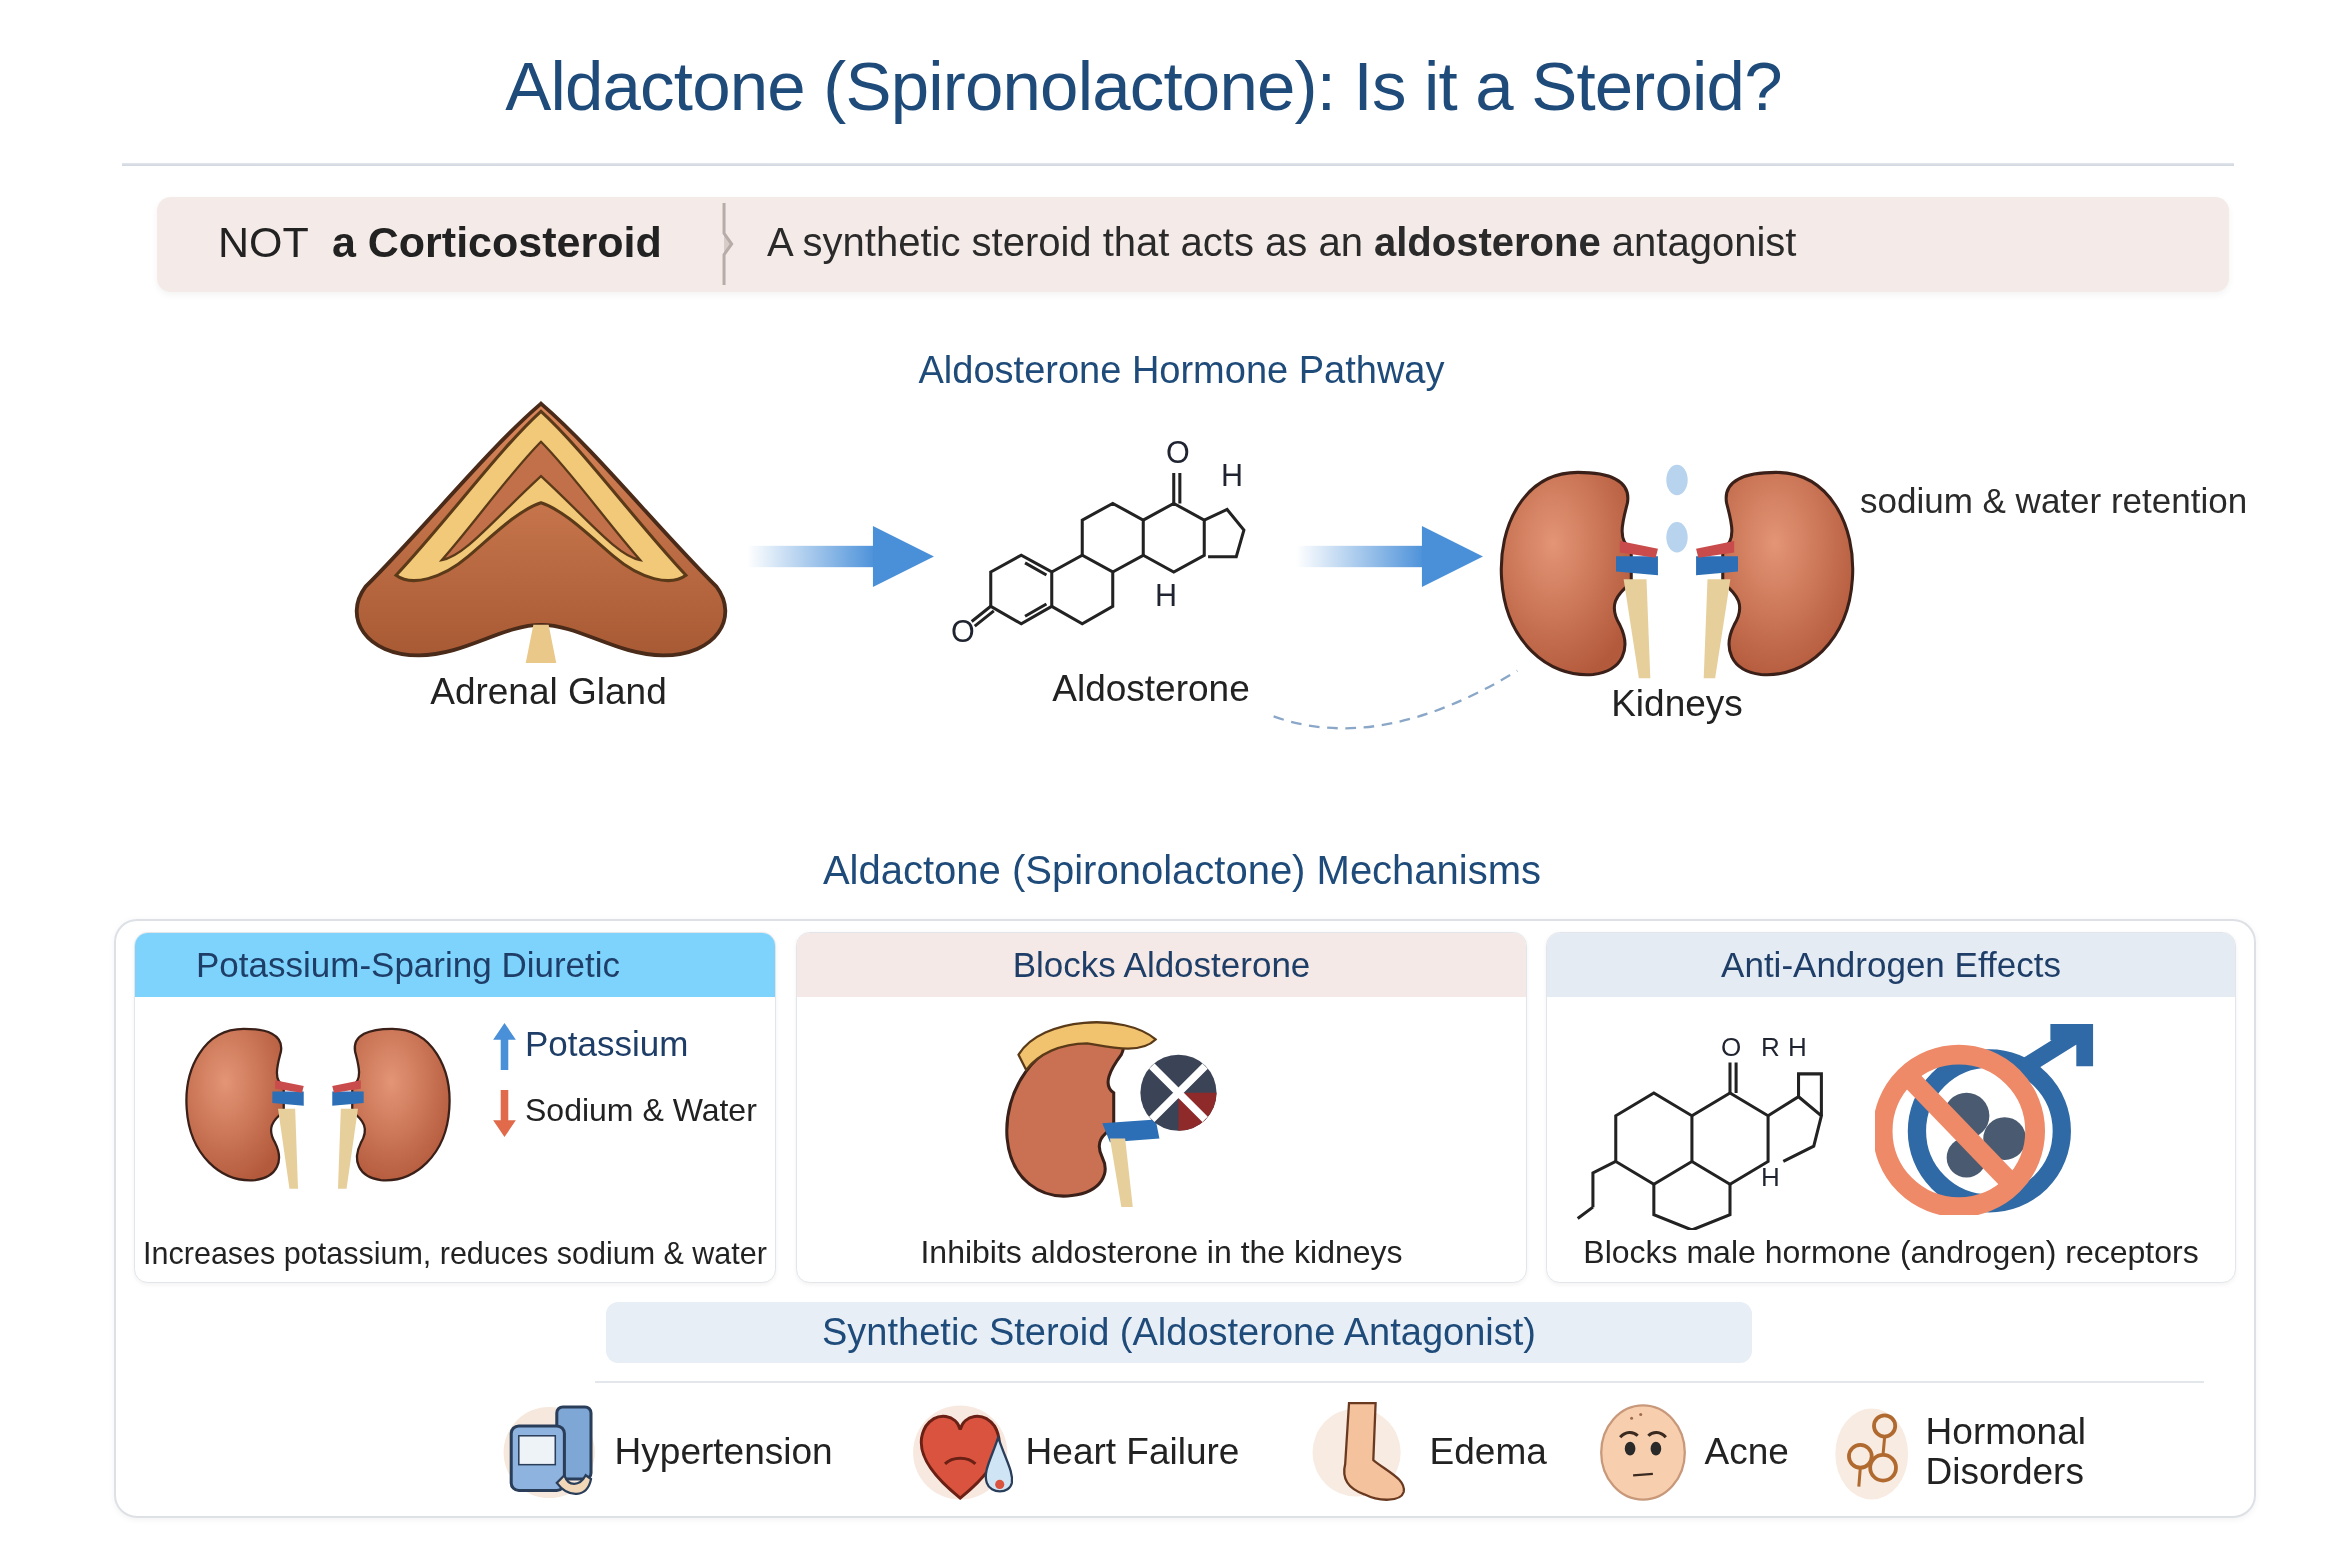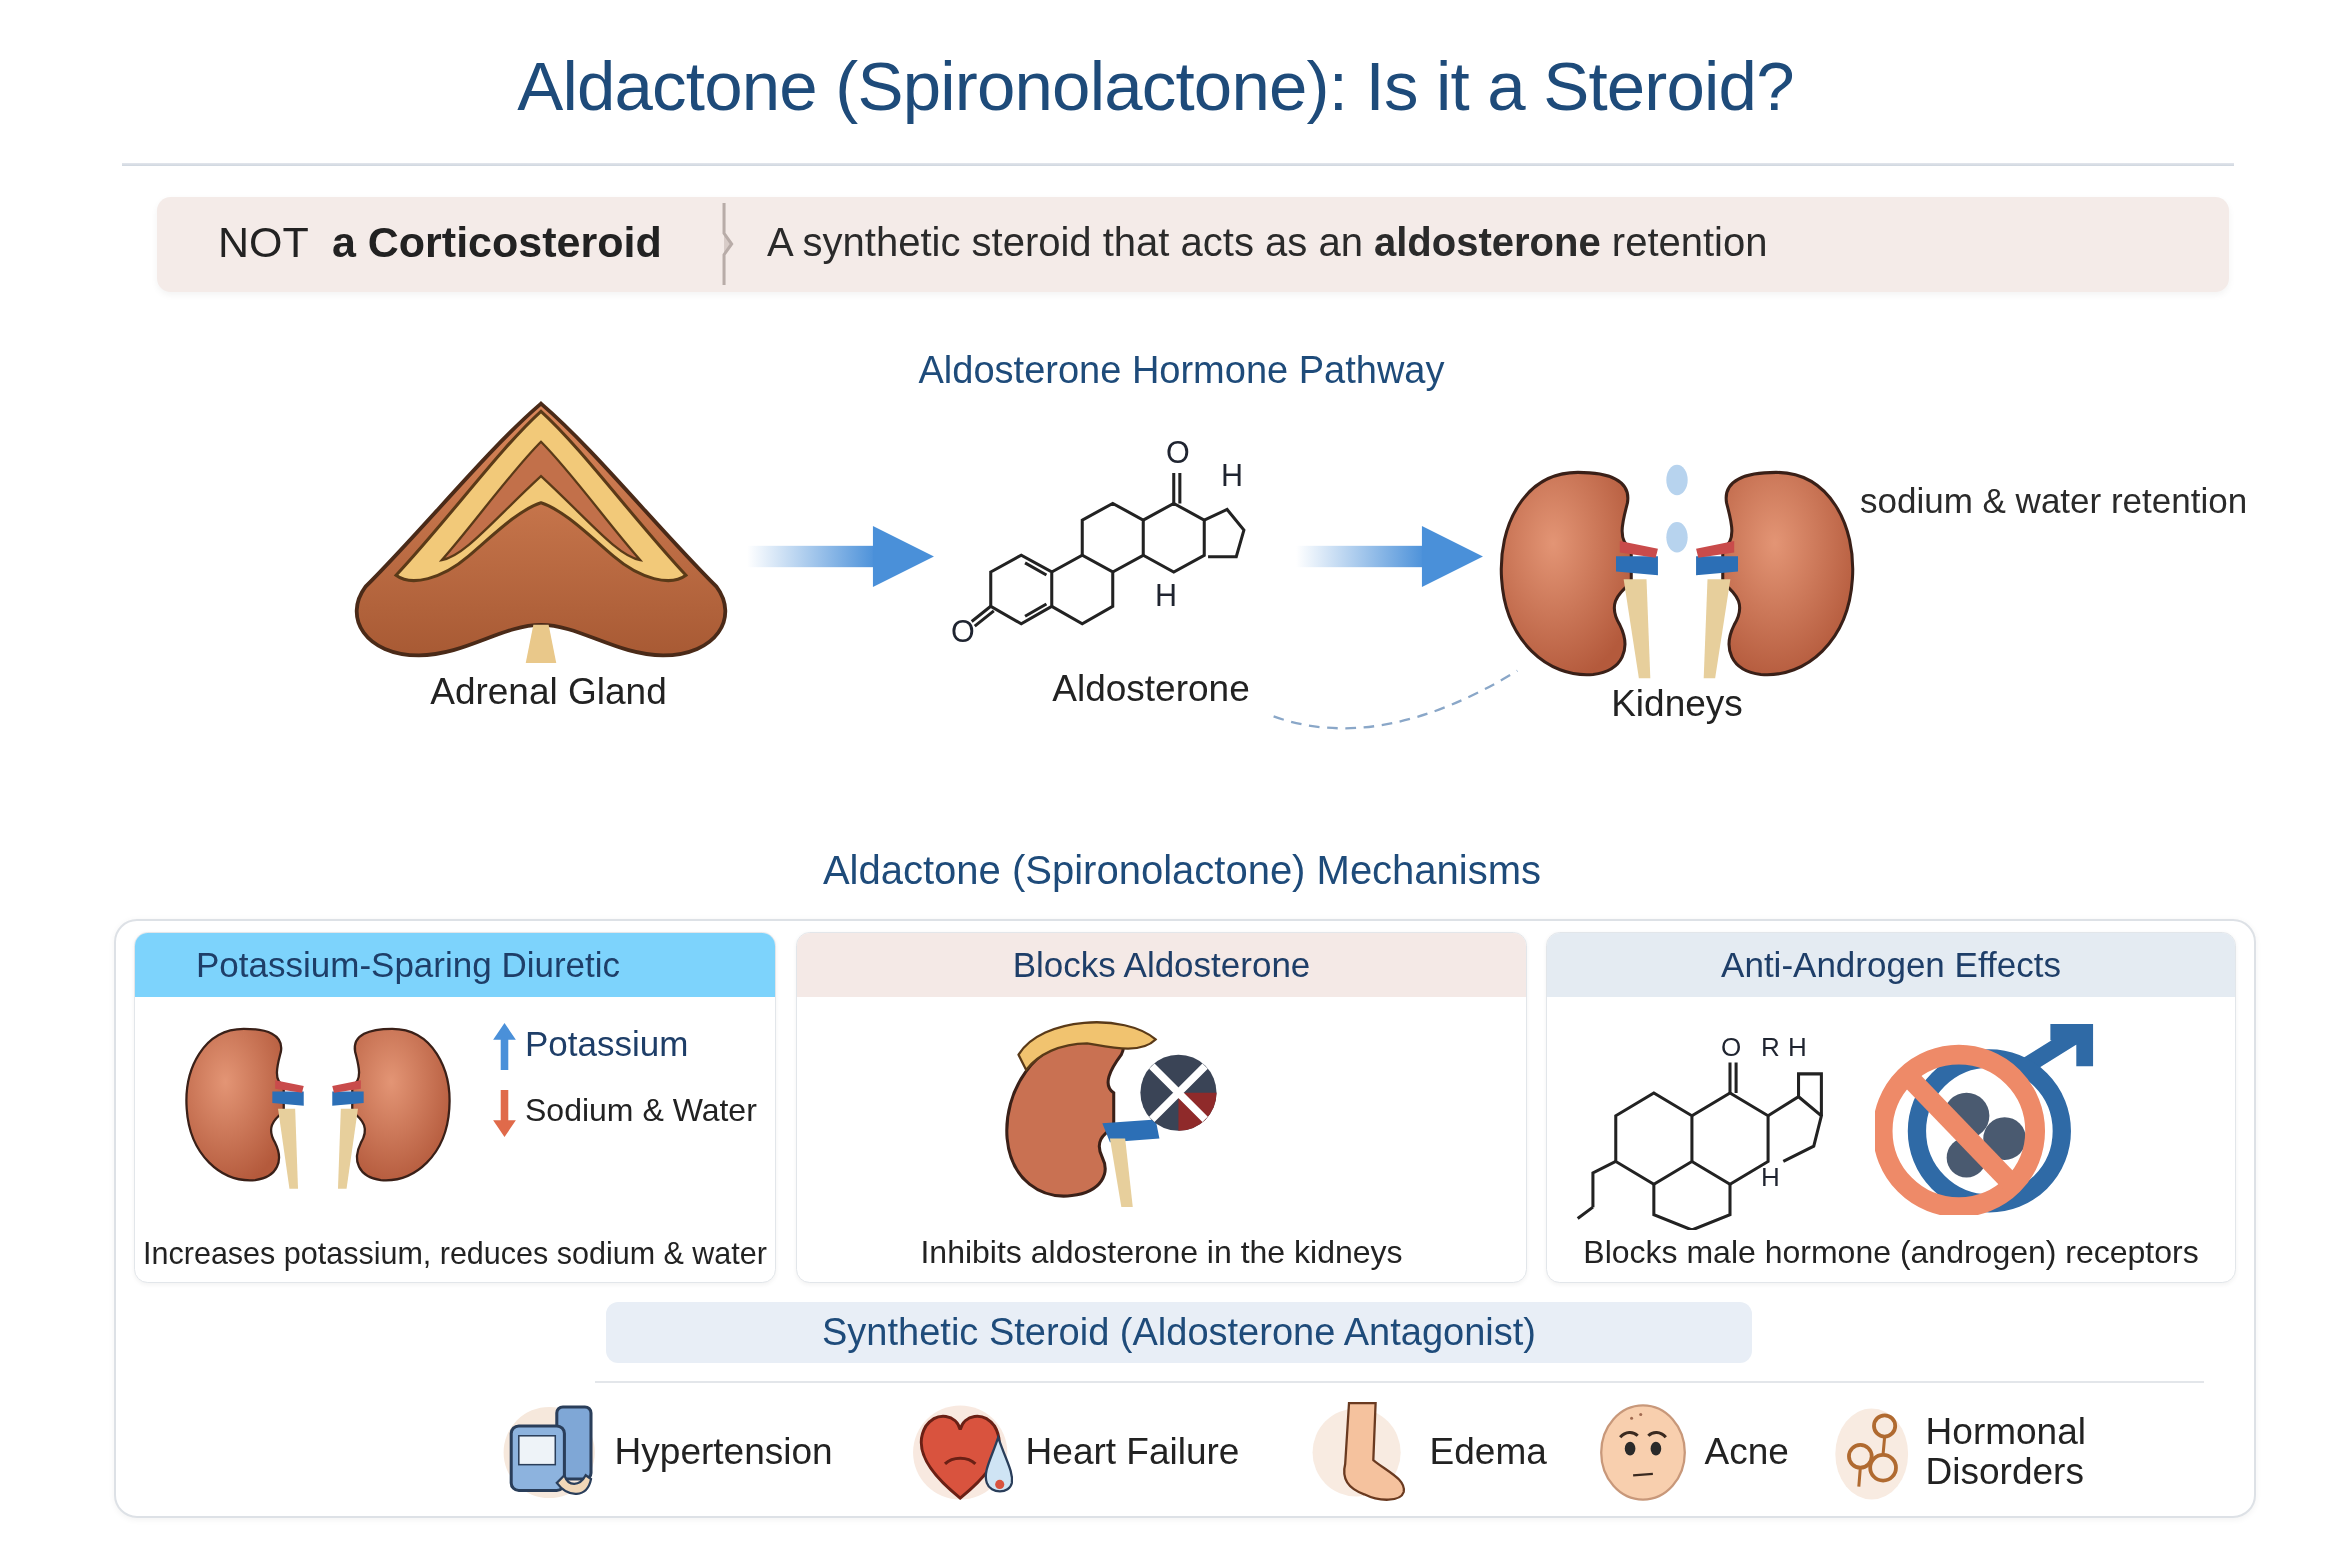--- a/index.html
+++ b/index.html
@@ -1,18 +1,18 @@
 <!DOCTYPE html>
 <html style="font-size:12.2px"><head>
 <meta charset="utf-8">
 <style>
   html,body{margin:0;padding:0;background:#ffffff;}
   body{width:2342px;height:1561px;position:relative;overflow:hidden;font-family:"Liberation Sans","DejaVu Sans",sans-serif;color:#1f2430;}
   .abs{position:absolute;}
-  .title{left:0;width:2287px;top:47px;text-align:center;font-size:69px;color:#1e4b7a;letter-spacing:-0.8px;padding-left:12px;}
+  .title{left:0;width:2287px;top:47px;text-align:center;font-size:69px;color:#1e4b7a;letter-spacing:-0.8px;}
   .top-divider{left:122px;width:2112px;top:163px;height:3px;background:linear-gradient(#e2e6ec,#cfd6df);}
   .banner{left:157px;top:197px;width:2072px;height:95px;background:#f4ebe8;border-radius:13.7px;box-shadow:0 3px 7.6px rgba(0,0,0,0.05);}
   .banner-left{position:absolute;left:61px;top:21.3px;font-size:43px;color:#222;}
   .banner-left b{font-weight:bold;margin-left:12px;}
   .banner-sep{position:absolute;left:564px;top:6.1px;width:15.2px;height:82px;}
   .banner-right{position:absolute;left:610px;top:23px;font-size:40px;color:#2a2a2a;}
   .banner-right b{font-weight:bold;}
   .section-h{font-size:38px;color:#1e4b7a;text-align:center;}
   .label{font-size:37px;color:#222;text-align:center;}
   .side-text{left:1860px;top:473px;font-size:35px;line-height:56px;color:#2a2a2a;}
@@ -31,21 +31,21 @@
 <body>
 
 <div class="abs title">Aldactone (Spironolactone): Is it a Steroid?</div>
 <div class="abs top-divider"></div>
 
 <div class="abs banner">
   <div class="banner-left"><span>NOT </span><b>a Corticosteroid</b></div>
   <svg class="banner-sep" viewBox="0 0 20 108">
       <path d="M4 0 L4 40 L14 54 L4 68 L4 108" stroke="#b8aca8" stroke-width="4" fill="#d8ccc8"></path>
     </svg>
-  <div class="banner-right"><span>A synthetic steroid that acts as an </span><b>aldosterone</b><span> retention</span></div>
+  <div class="banner-right"><span>A synthetic steroid that acts as an </span><b>aldosterone</b><span> antagonist</span></div>
 </div>
 
 <div class="abs section-h" style="left:762px;width:839px;top:349px;">Aldosterone Hormone Pathway</div>
 
 <div class="abs" style="left:335px;top:396px;width:412px;height:267px;">
   <svg viewBox="0 0 540 350" width="412" height="267">
     <defs>
       <linearGradient id="adr" x1="0" y1="0" x2="0" y2="1">
           <stop offset="0" stop-color="#d9865a"></stop>
           <stop offset="1" stop-color="#a85a34"></stop>

